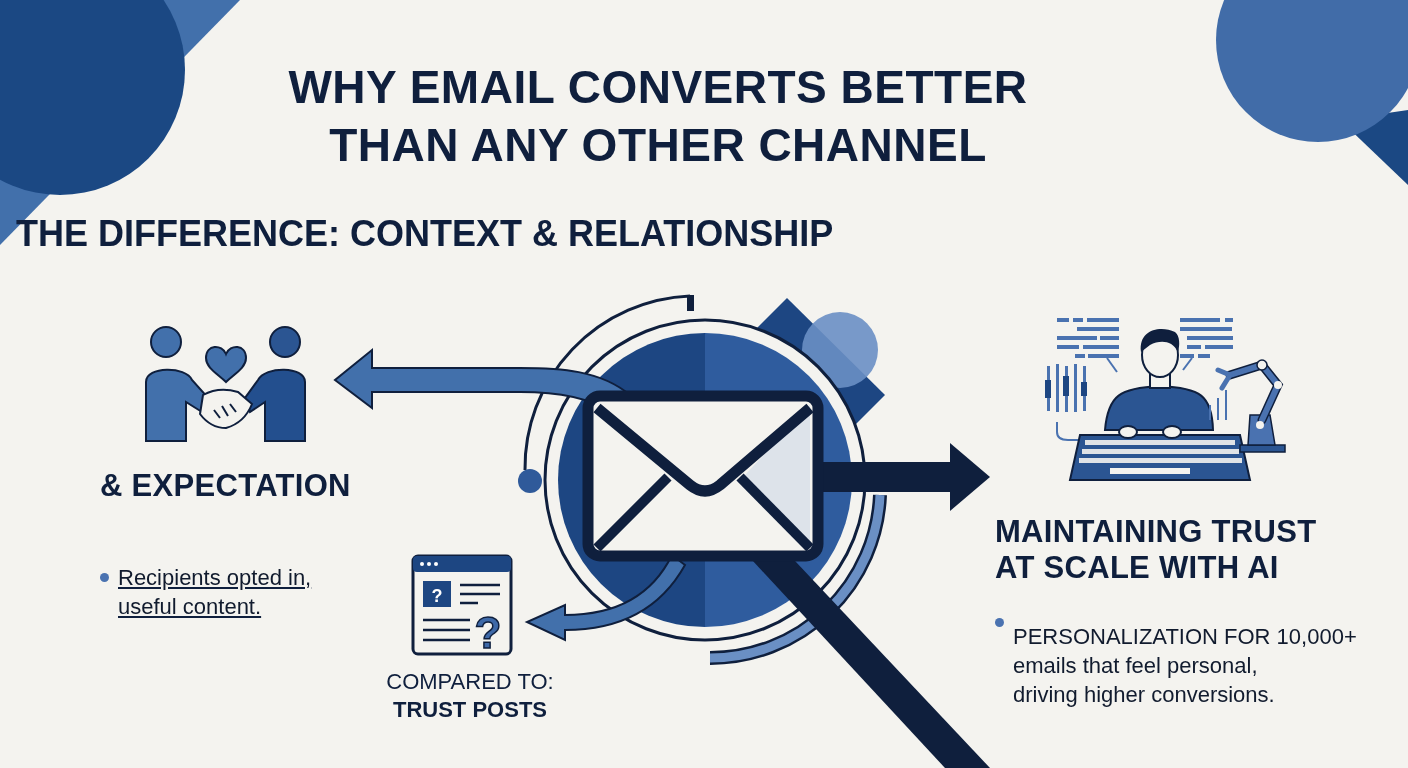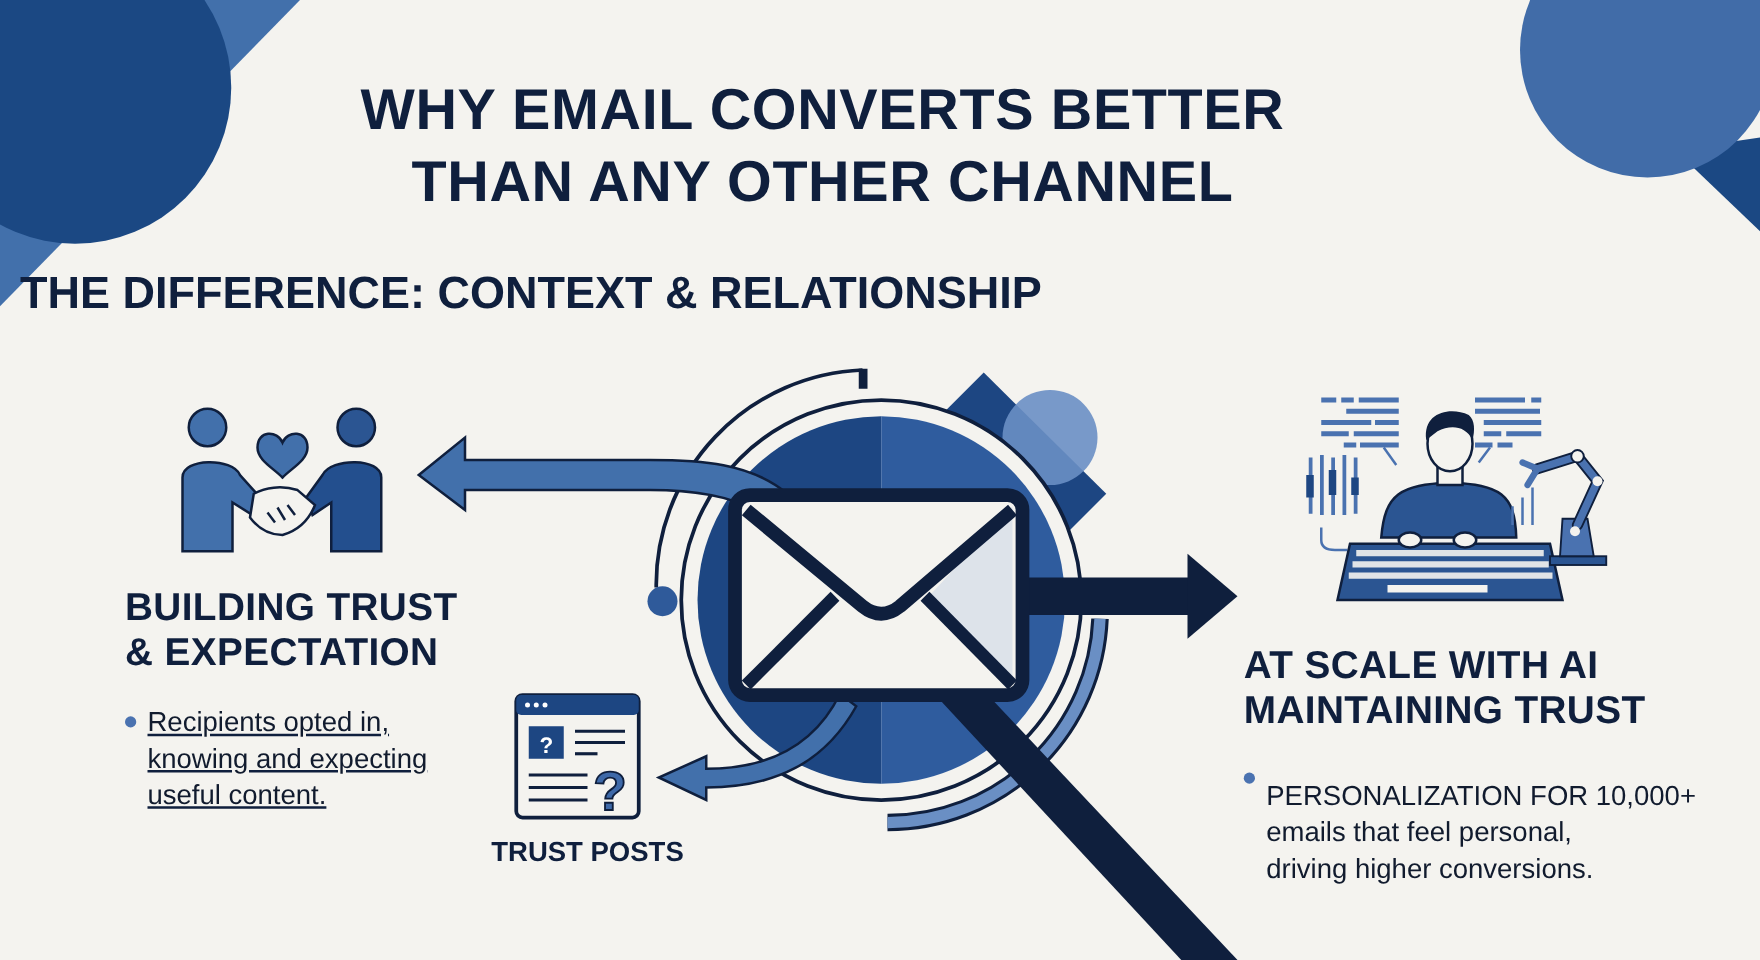--- a/index.html
+++ b/index.html
@@ -173,39 +173,38 @@
         <line x1="1226" y1="390" x2="1226" y2="420"></line>
     </g>
   </g>
 </svg>
 
 <div class="abs title title-1">WHY EMAIL CONVERTS BETTER</div>
 <div class="abs title title-2">THAN ANY OTHER CHANNEL</div>
 <div class="abs subtitle">THE DIFFERENCE: CONTEXT &amp; RELATIONSHIP</div>
 
 <div class="abs" style="left:100px; top:468px; width:300px;">
-  <div class="section-heading">BUILDING TRUST</div>
   <div class="section-heading">&amp; EXPECTATION</div>
 </div>
 <div class="abs" style="left:100px; top:563px; width:300px;text-decoration:underline;">
   <span class="bullet-dot" style="left:0px; top:10px;"></span>
   <div class="bullet" style="padding-left:18px;">
     <div>Recipients opted in,</div>
-    <div>knowing and expecting</div>
     <div>useful content.</div>
   </div>
 </div>
 
 <div class="abs compare-label" style="left:370px; top:668px; width:200px;">
+  <div>COMPARED TO:</div>
   <div class="bold">TRUST POSTS</div>
 </div>
 
 <div class="abs" style="left:995px; top:514px; width:380px;">
+  <div class="section-heading">MAINTAINING TRUST</div>
   <div class="section-heading">AT SCALE WITH AI</div>
-  <div class="section-heading">MAINTAINING TRUST</div>
 </div>
 <div class="abs" style="left:995px; top:608px; width:400px;">
   <span class="bullet-dot" style="left:0px; top:10px;"></span>
   <div class="bullet" style="padding-left:18px;margin-top:14px;">
     <div>PERSONALIZATION FOR 10,000+</div>
     <div>emails that feel personal,</div>
     <div>driving higher conversions.</div>
   </div>
 </div>
 

